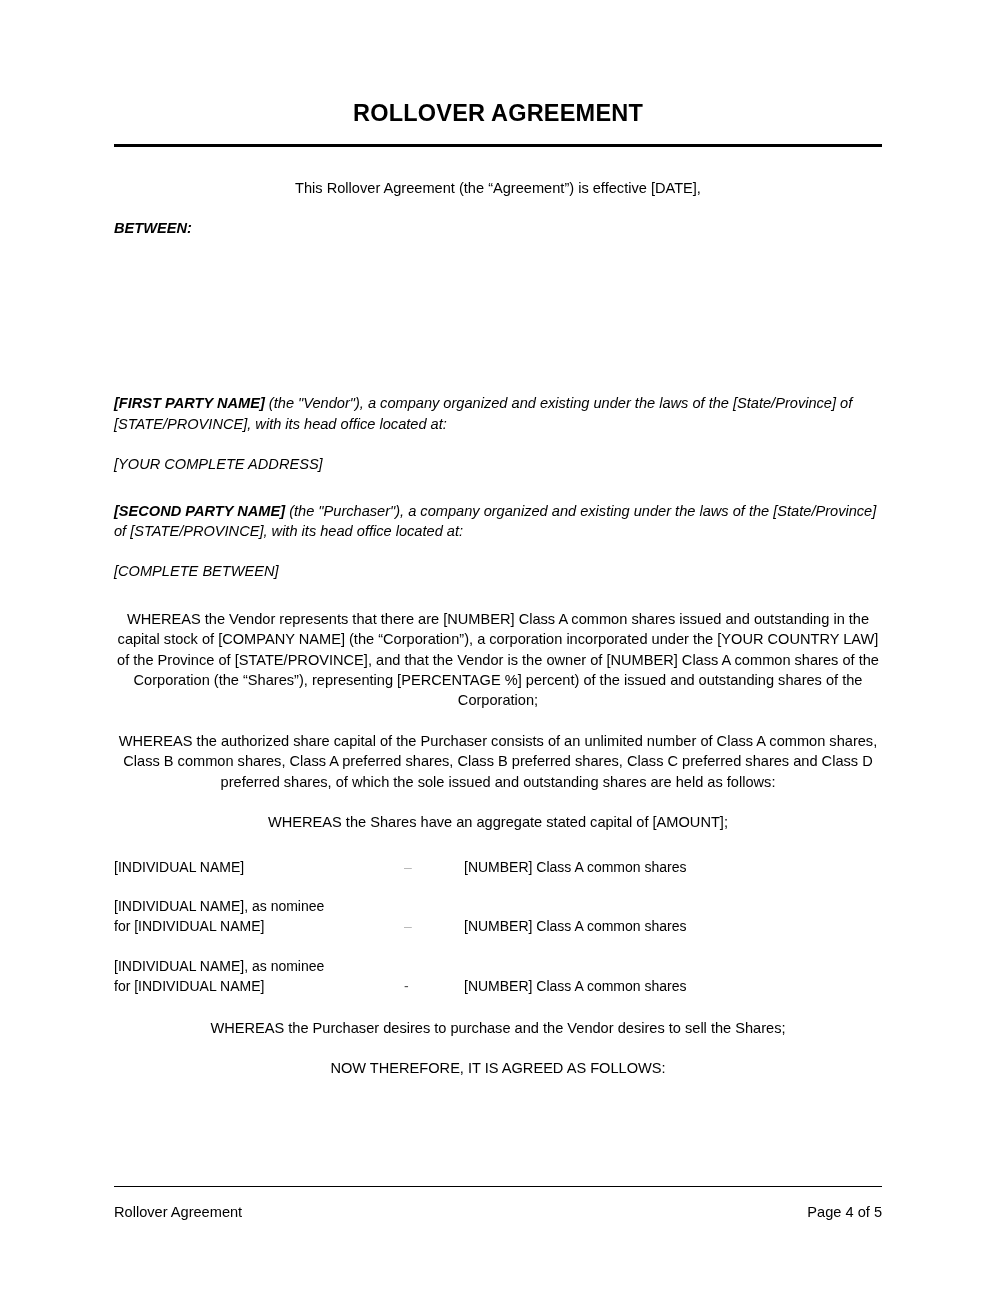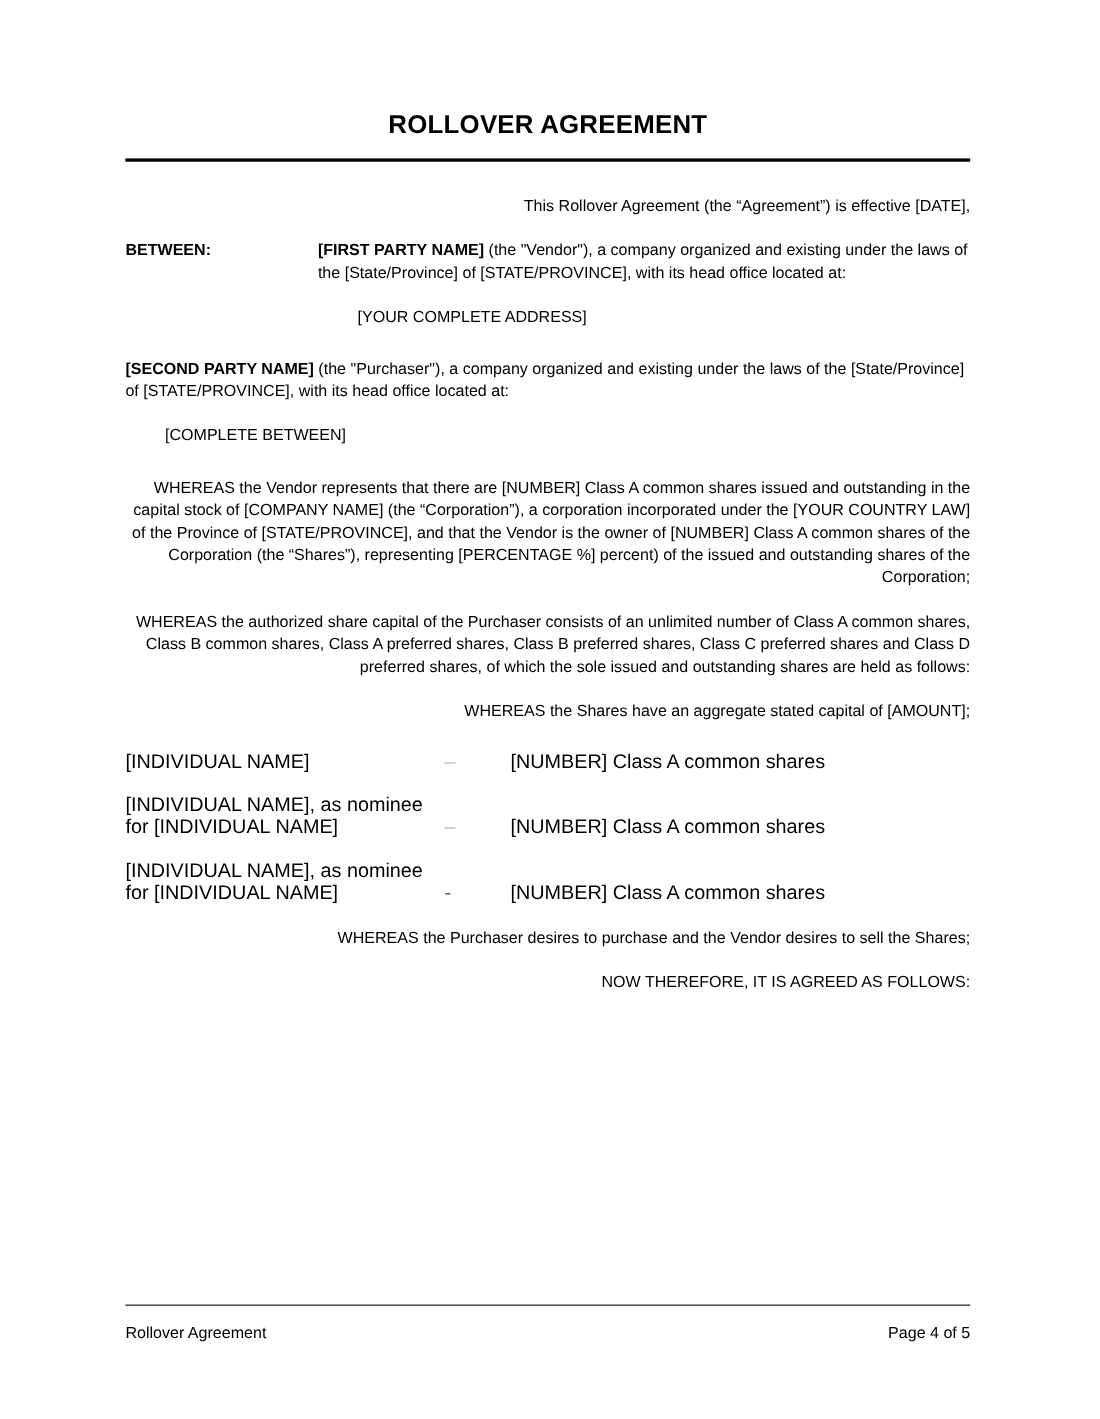--- a/index.html
+++ b/index.html
@@ -39,55 +39,55 @@
   }
   .title-rule {
     border-bottom: 3px solid #000;
     width: 100%;
     margin-bottom: 31px;
   }
   p.body-text {
     font-size: 14.6px;
     line-height: 20.4px;
     margin: 0 0 20px 0;
-    text-align: right;
+    text-align: center;
   }
   .effective {
     margin-bottom: 35px;
   }
   .party-block {
     display: flex;
-    flex-direction: row;
+    flex-direction: column;
     margin-bottom: 26px;
+    font-style: italic;
   }
   .party-label {
     width: 175px;
     flex: 0 0 175px;
     font-size: 14.6px;
     font-weight: bold;
     line-height: 20.4px;
   }
   .party-body {
     flex: 1 1 auto;
     font-size: 14.6px;
     line-height: 20.4px;
   }
   .party-body .addr {
     margin-top: 20px;
-    margin-left: 36px;
   }
   .bold { font-weight: bold; }
   .whereas-group { margin-top: 27px; }
   .share-table {
     margin: 24px 0 21px 0;
     width: 100%;
     border-collapse: collapse;
   }
   .share-table td {
-    font-size: 18px;
+    font-size: 14px;
     line-height: 20.4px;
     vertical-align: bottom;
     padding: 0 0 19px 0;
     margin-left: 32px;
   }
   .share-table tr:last-child td { padding-bottom: 0; }
   .col-name { width: 290px; }
   .col-dash { width: 60px; text-align: left; color: #555; }
   .col-dash.faint { color: #b9b9b9; }
   .col-shares { width: auto; }

